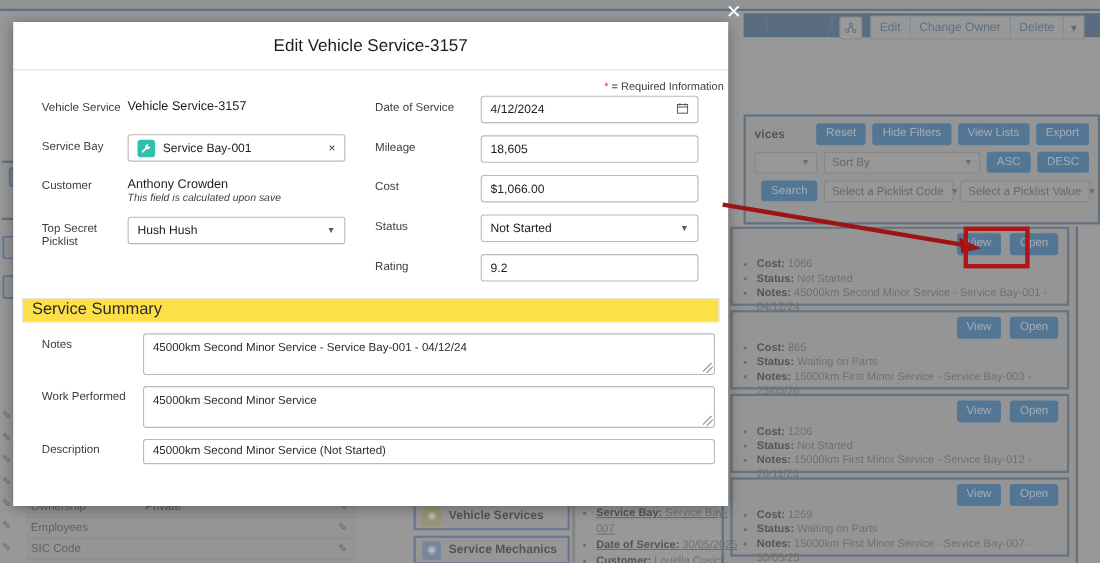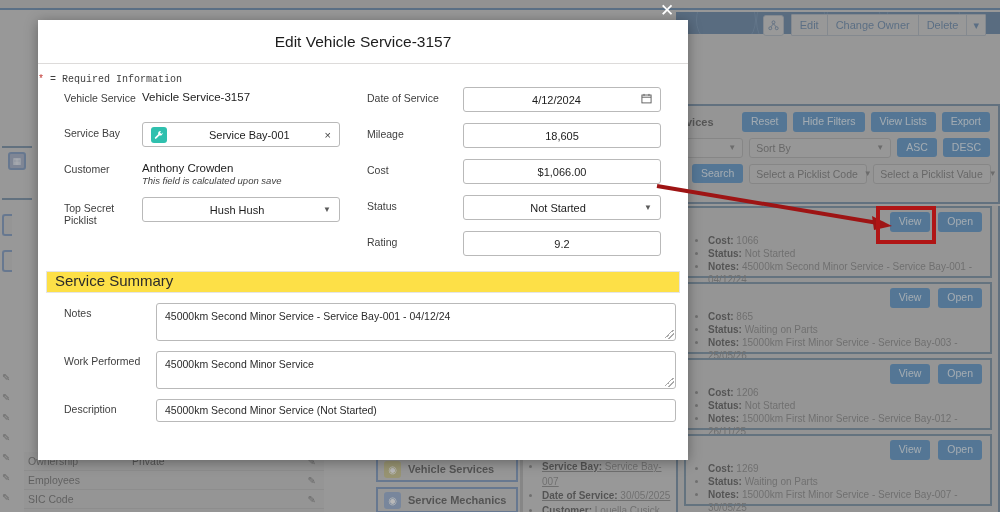--- a/index.html
+++ b/index.html
@@ -72,21 +72,21 @@
   .sel-box {
     border: 1px solid #8f8f8f; background: #b4b4b4; border-radius: 3px;
     font-size: 10.5px; color: #4a4a4a; padding: 3px 6px;
     display: flex; align-items: center; justify-content: space-between;
     height: 20px; white-space: nowrap;
   }
   .caret { margin-left: 6px; font-size: 8px; color: #555; }
 
   
   .rec-wrap {
-    position: absolute; left: 676px; top: 206px; width: 324px; height: 306px;
+    position: absolute; left: 656px; top: 206px; width: 324px; height: 306px;
     border-left: 2px solid #3f617f; border-right: 2px solid #3f617f;
     background: #aeaeae; overflow: hidden;
   }
   .rec-card {
     margin: 0 6px 4px 6px; border: 2px solid #44647f; background: #b0b0b0;
     padding: 4px 8px 6px 8px; position: relative; height: 72px;
   }
   .rec-btns { display: flex; gap: 8px; justify-content: flex-end; }
   .rec-list { margin: 2px 0 0 0; padding-left: 14px; }
   .rec-list li { font-size: 10px; color: #5c5c5c; line-height: 1.32; }
@@ -137,62 +137,61 @@
   .nav-label { font-size: 11px; font-weight: bold; color: #1d1d1d; white-space: nowrap; }
 
   .mid-facts { position: absolute; left: 528px; top: 460px; width: 148px; }
   .mid-facts ul { margin: 0; padding-left: 14px; }
   .mid-facts li { font-size: 10px; color: #5c5c5c; line-height: 1.45; text-decoration: underline; }
   .mid-facts li b { color: #1d1d1d; }
   .mid-divider { position:absolute; left: 520px; top: 452px; width: 3px; height: 60px; background:#8f8f8f; }
 
   
   #modal {
-    position: absolute; left: 38px; top: 20px; width: 650px; height: 440px;
+    position: absolute; left: 12px; top: 20px; width: 650px; height: 440px;
     background: #ffffff;
     box-shadow: 0 2px 12px rgba(0,0,0,0.35);
     display: flex; flex-direction: column;
   }
   .modal-head {
     height: 44px; border-bottom: 1px solid #dddbda;
     display: flex; align-items: center; justify-content: center;
   }
   .modal-title { font-size: 15.5px; color: #1c1c1c; font-weight: normal; }
   .modal-close {
     position: absolute; left: 660px; top: 2px;
     color: #ffffff; font-size: 17px; line-height: 1;
     font-family: "Liberation Sans", sans-serif;
   }
   .modal-body { flex: 1; overflow: hidden; padding: 0; }
 
   .req-note {
-    text-align: left; font-size: 10px; color: #3e3e3e;
+    text-align: right; font-size: 10px; color: #3e3e3e;
     padding: 10px 4px 2px 0;
-    font-family: Liberation Mono, monospace;
   }
   .req-note .star { color: #c23934; }
 
   .grid2 { display: flex; padding: 0 8px; }
   .col { width: 50%; }
   .frow { display: flex; align-items: flex-start; margin-bottom: 11px; min-height: 24px; }
   .flabel {
     width: 96px; flex: 0 0 96px; font-size: 10.5px; color: #3e3e3e;
     padding-top: 5px; padding-left: 18px;
   }
   .col2 .flabel { width: 100px; flex: 0 0 100px; padding-left: 4px; }
   .fstatic { font-size: 11.5px; color: #1c1c1c; padding-top: 4px; }
   .fhint { font-size: 9.5px; color: #3e3e3e; font-style: italic; margin-top: 1px; }
 
   .input {
     flex: 1; height: 25px; border: 1px solid #b9b9b9; border-radius: 3px;
     background: #fff; font-size: 11px; color: #1c1c1c;
     display: flex; align-items: center; padding: 0 8px;
     max-width: 198px; position: relative;
   }
-  .input .val { flex: 1; text-align: center; }
+  .input .val { flex: 1; }
   .input .ico { color: #5a5a5a; font-size: 11px; }
   .input .dd { color: #5a5a5a; font-size: 8px; }
 
   .lookup { max-width: 198px; }
   .chip-ico {
     width: 16px; height: 16px; border-radius: 3px; background: #2fc0ae;
     display: flex; align-items: center; justify-content: center;
     margin-right: 7px; flex: 0 0 auto;
   }
   .clear-x { color: #3e3e3e; font-size: 11px; cursor: default; }

